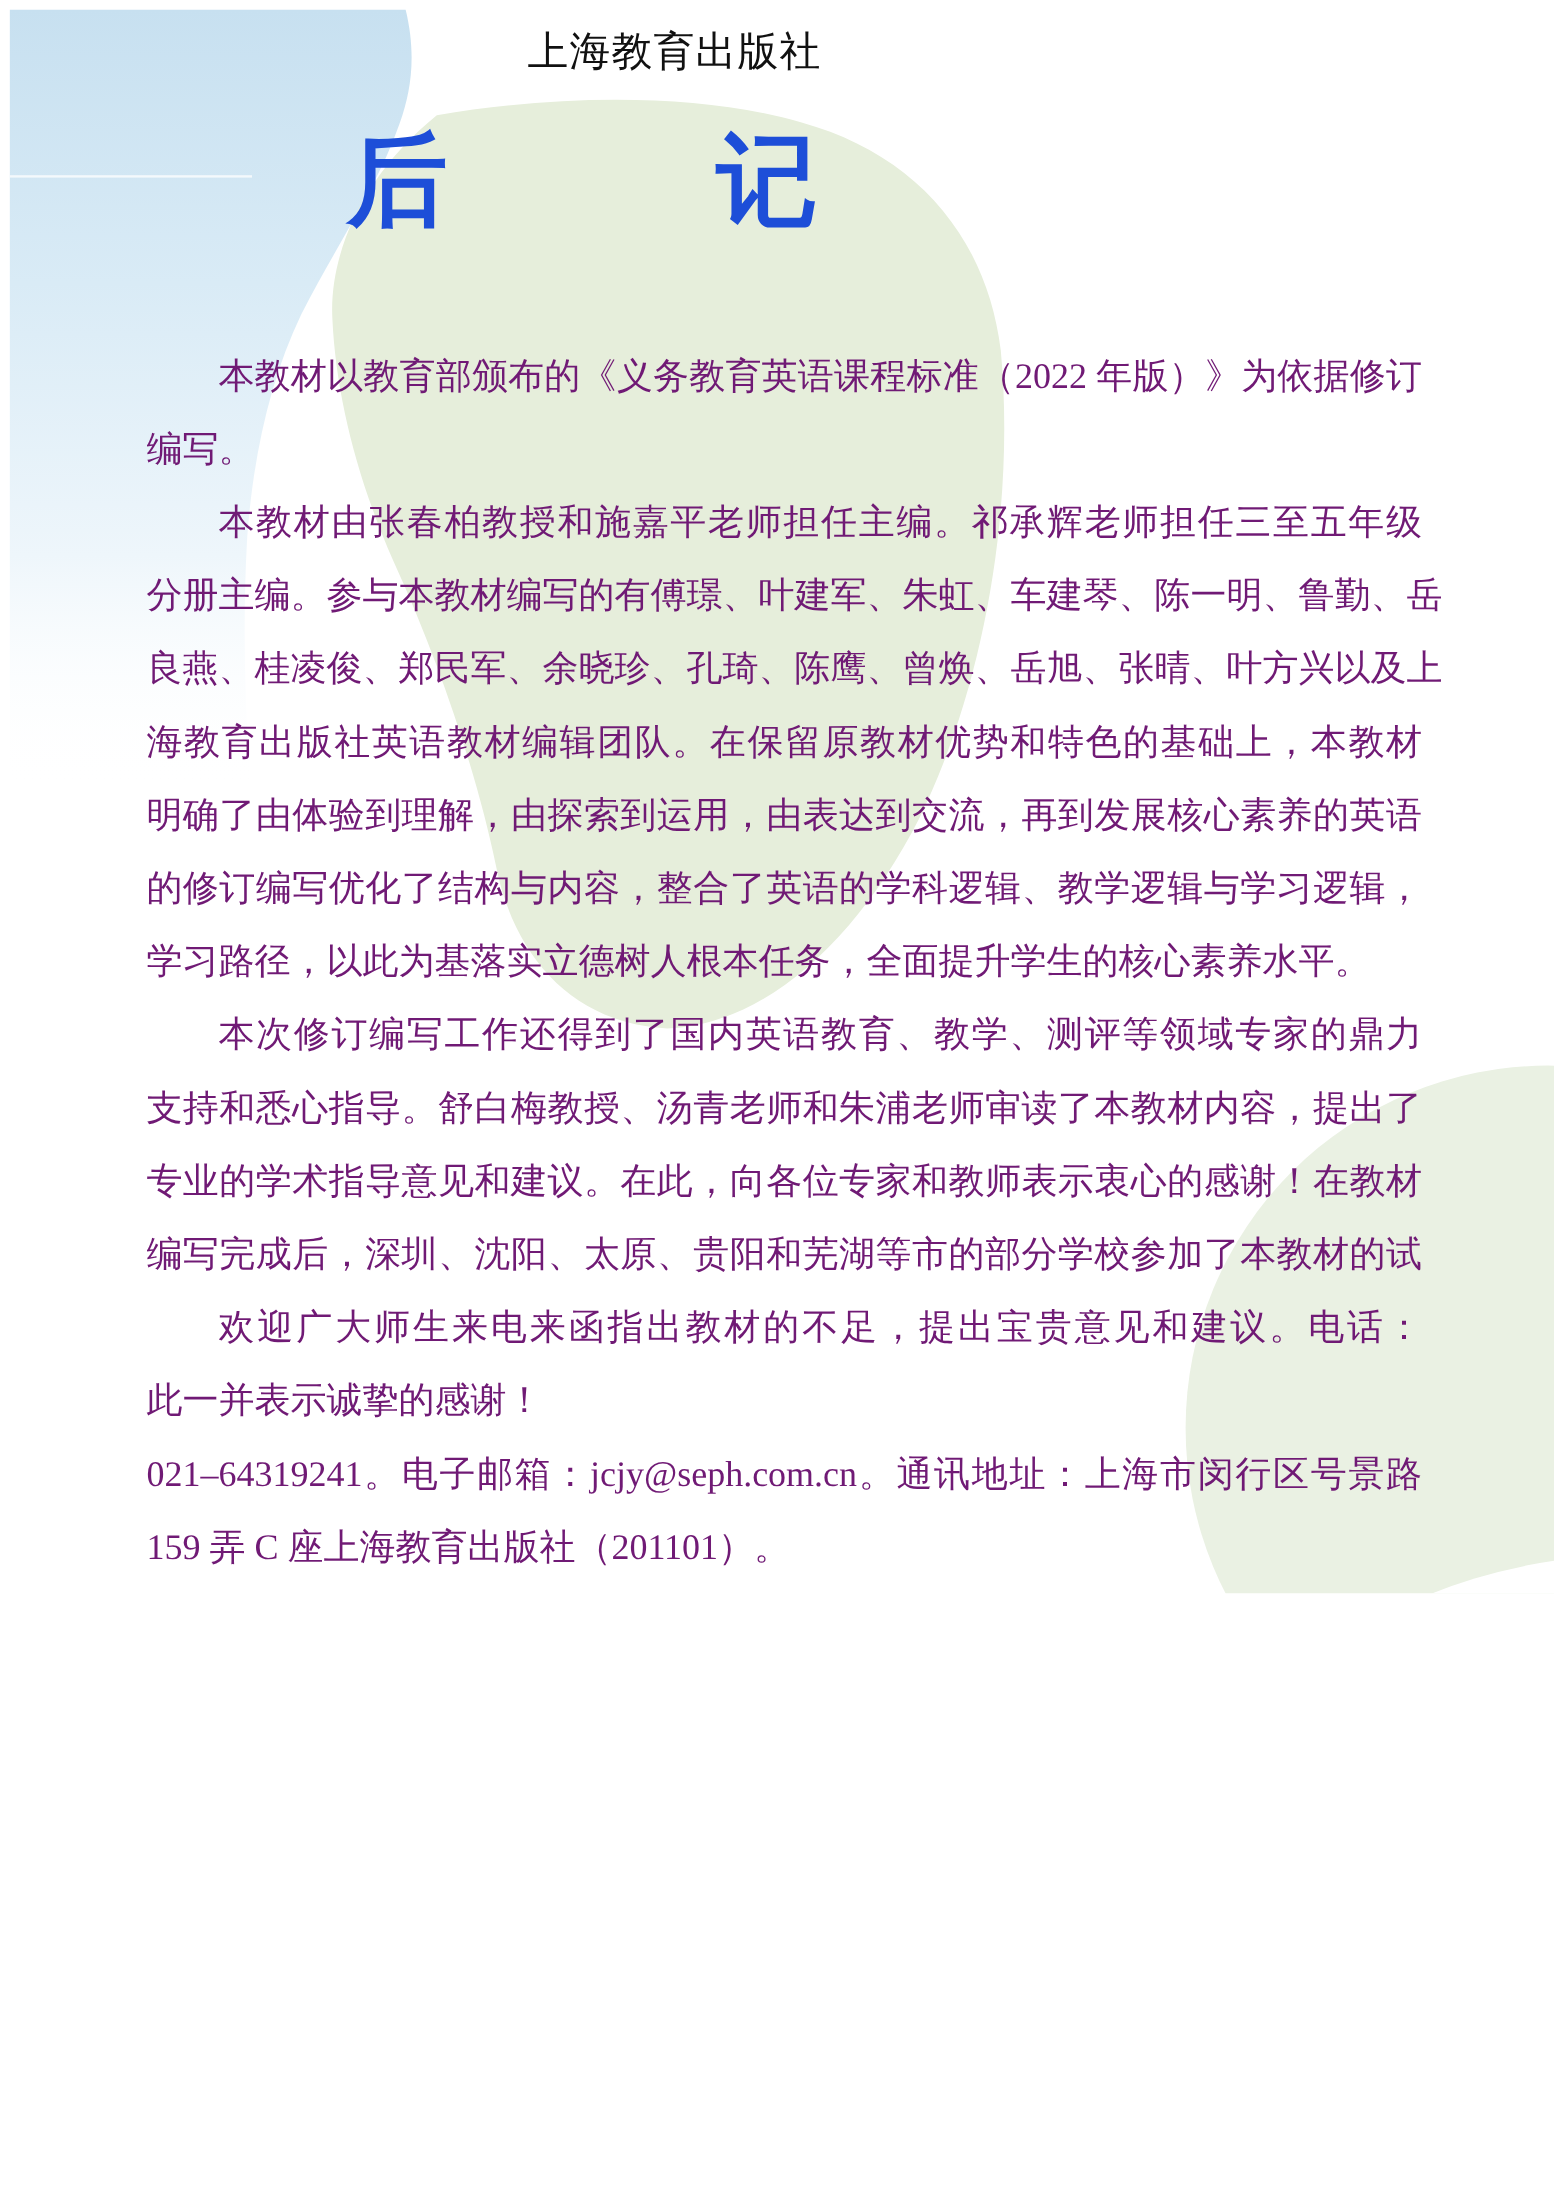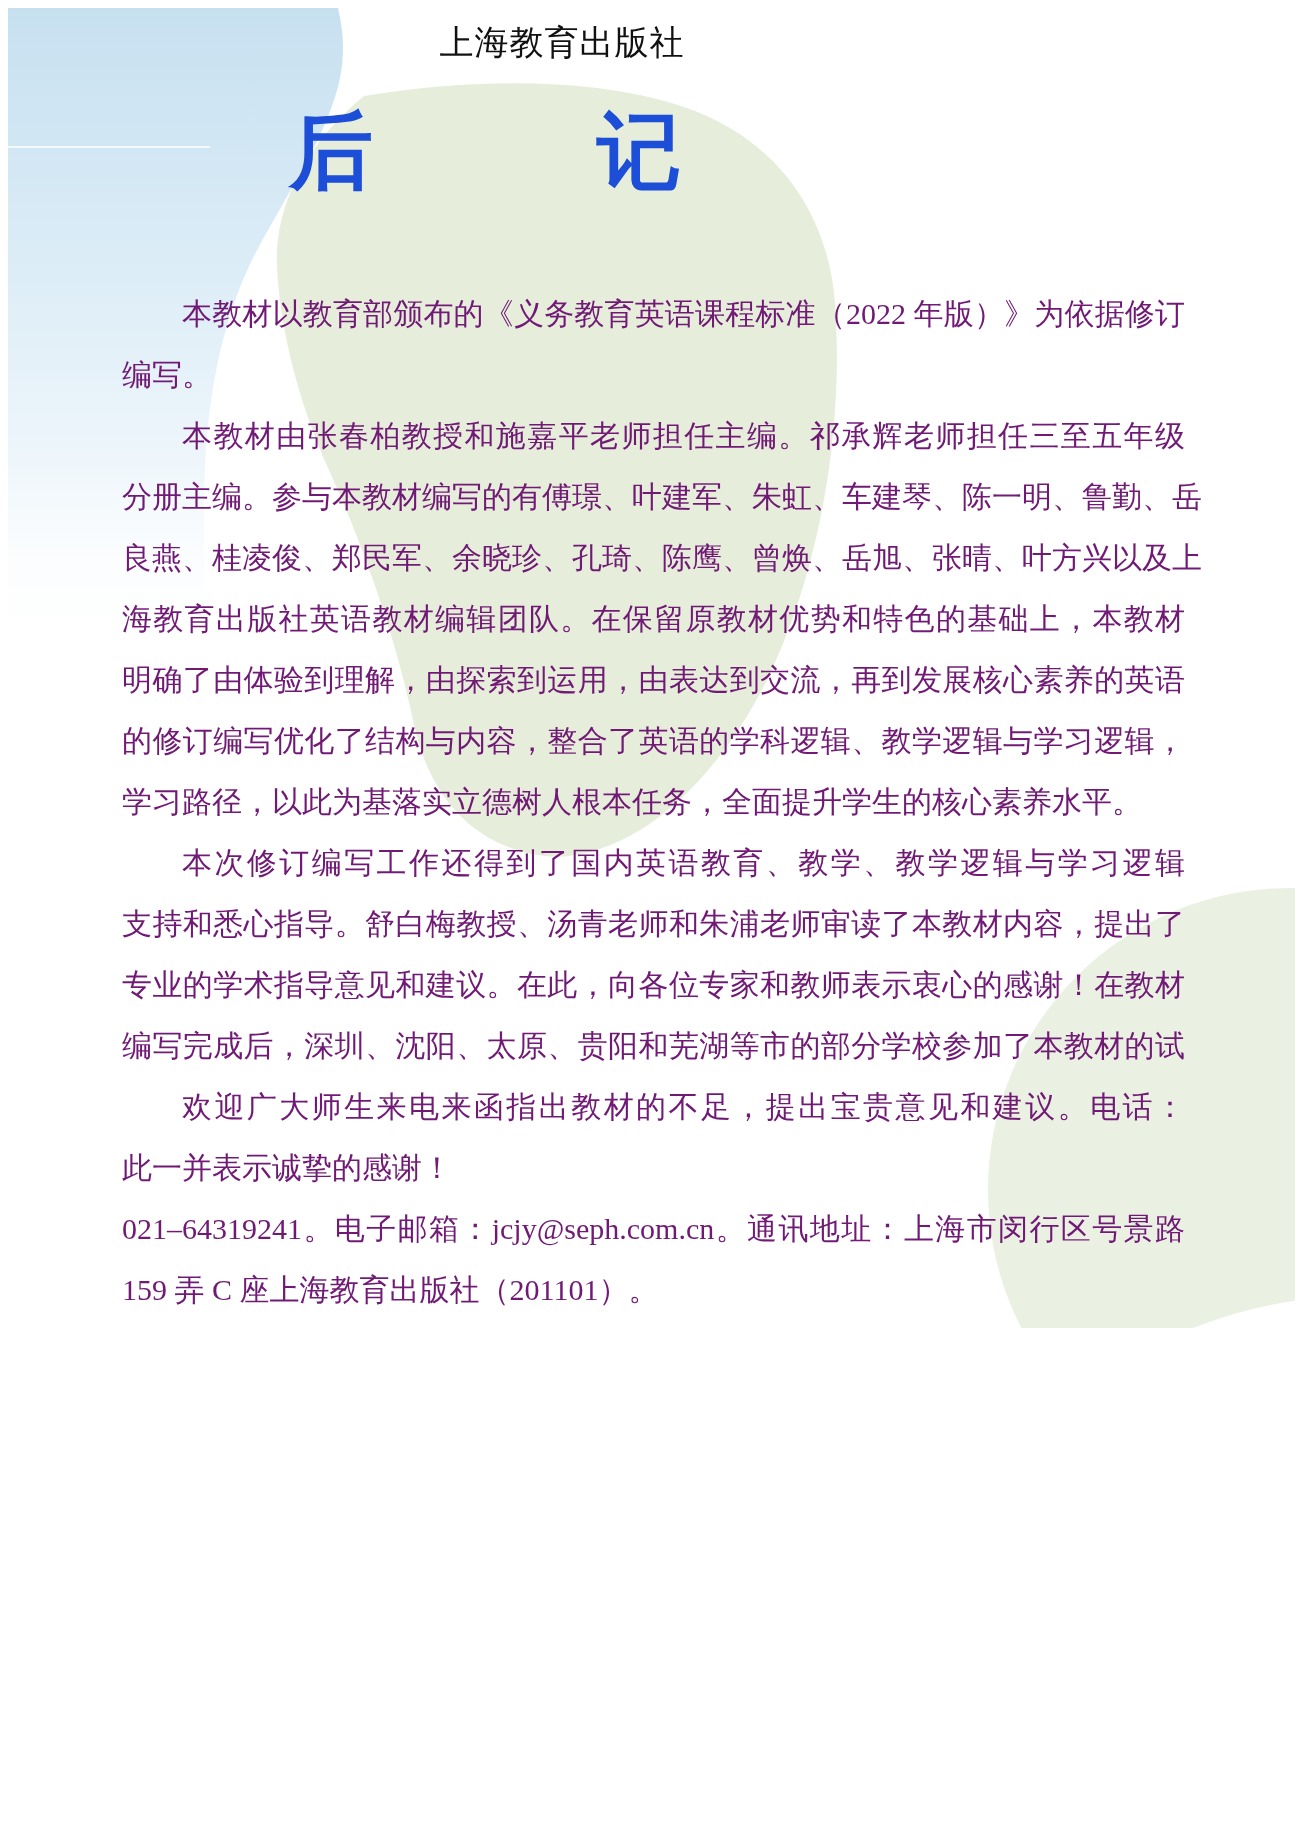--- a/index.html
+++ b/index.html
@@ -85,21 +85,21 @@
   <div class="body-text">
       <div class="line indent">本教材以教育部颁布的《义务教育英语课程标准（2022 年版）》为依据修订</div>
       <div class="line noj">编写。</div>
       <div class="line indent">本教材由张春柏教授和施嘉平老师担任主编。祁承辉老师担任三至五年级</div>
       <div class="line">分册主编。参与本教材编写的有傅璟、叶建军、朱虹、车建琴、陈一明、鲁勤、岳</div>
       <div class="line">良燕、桂凌俊、郑民军、余晓珍、孔琦、陈鹰、曾焕、岳旭、张晴、叶方兴以及上</div>
       <div class="line">海教育出版社英语教材编辑团队。在保留原教材优势和特色的基础上，本教材</div>
       <div class="line">明确了由体验到理解，由探索到运用，由表达到交流，再到发展核心素养的英语</div>
       <div class="line">的修订编写优化了结构与内容，整合了英语的学科逻辑、教学逻辑与学习逻辑，</div>
       <div class="line noj">学习路径，以此为基落实立德树人根本任务，全面提升学生的核心素养水平。</div>
-      <div class="line indent">本次修订编写工作还得到了国内英语教育、教学、教学逻辑与学习逻辑</div>
+      <div class="line indent">本次修订编写工作还得到了国内英语教育、教学、测评等领域专家的鼎力</div>
       <div class="line">支持和悉心指导。舒白梅教授、汤青老师和朱浦老师审读了本教材内容，提出了</div>
       <div class="line">专业的学术指导意见和建议。在此，向各位专家和教师表示衷心的感谢！在教材</div>
       <div class="line">编写完成后，深圳、沈阳、太原、贵阳和芜湖等市的部分学校参加了本教材的试</div>
       <div class="line indent">欢迎广大师生来电来函指出教材的不足，提出宝贵意见和建议。电话：</div>
       <div class="line noj">此一并表示诚挚的感谢！</div>
       <div class="line">021–64319241。电子邮箱：jcjy@seph.com.cn。通讯地址：上海市闵行区号景路</div>
       <div class="line noj">159 弄 C 座上海教育出版社（201101）。</div>
     </div>
 
   <div class="signature">

